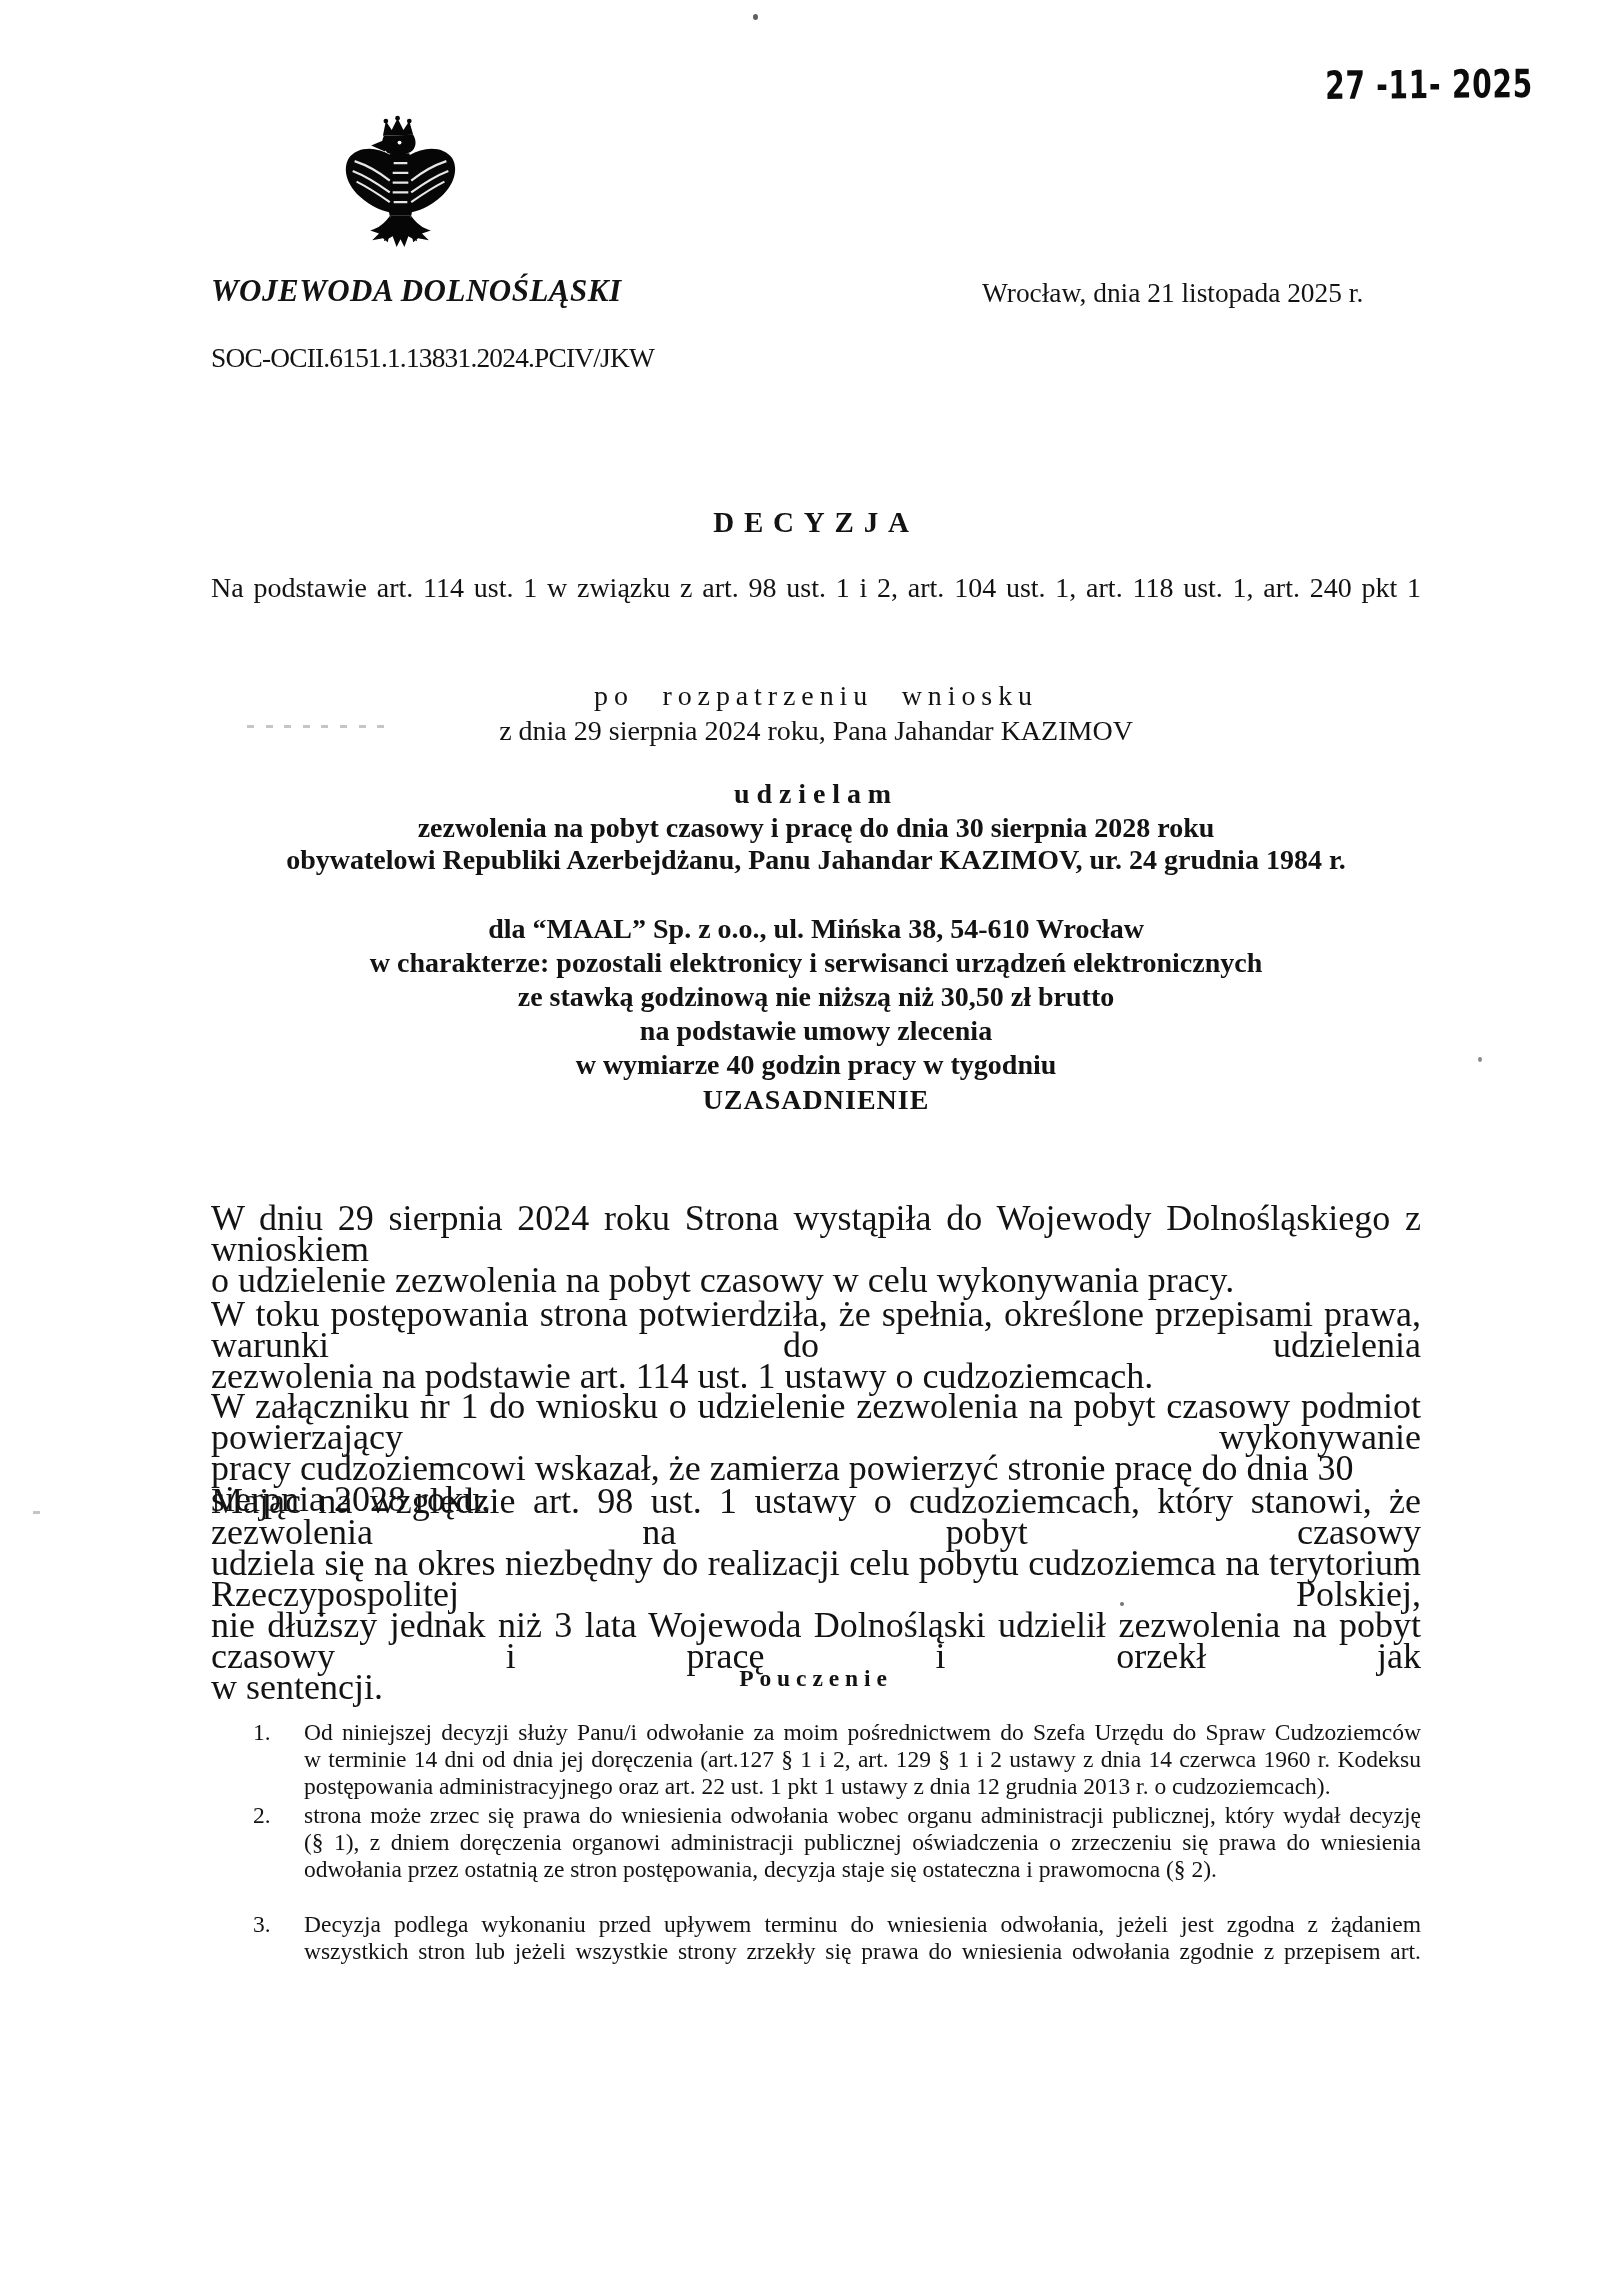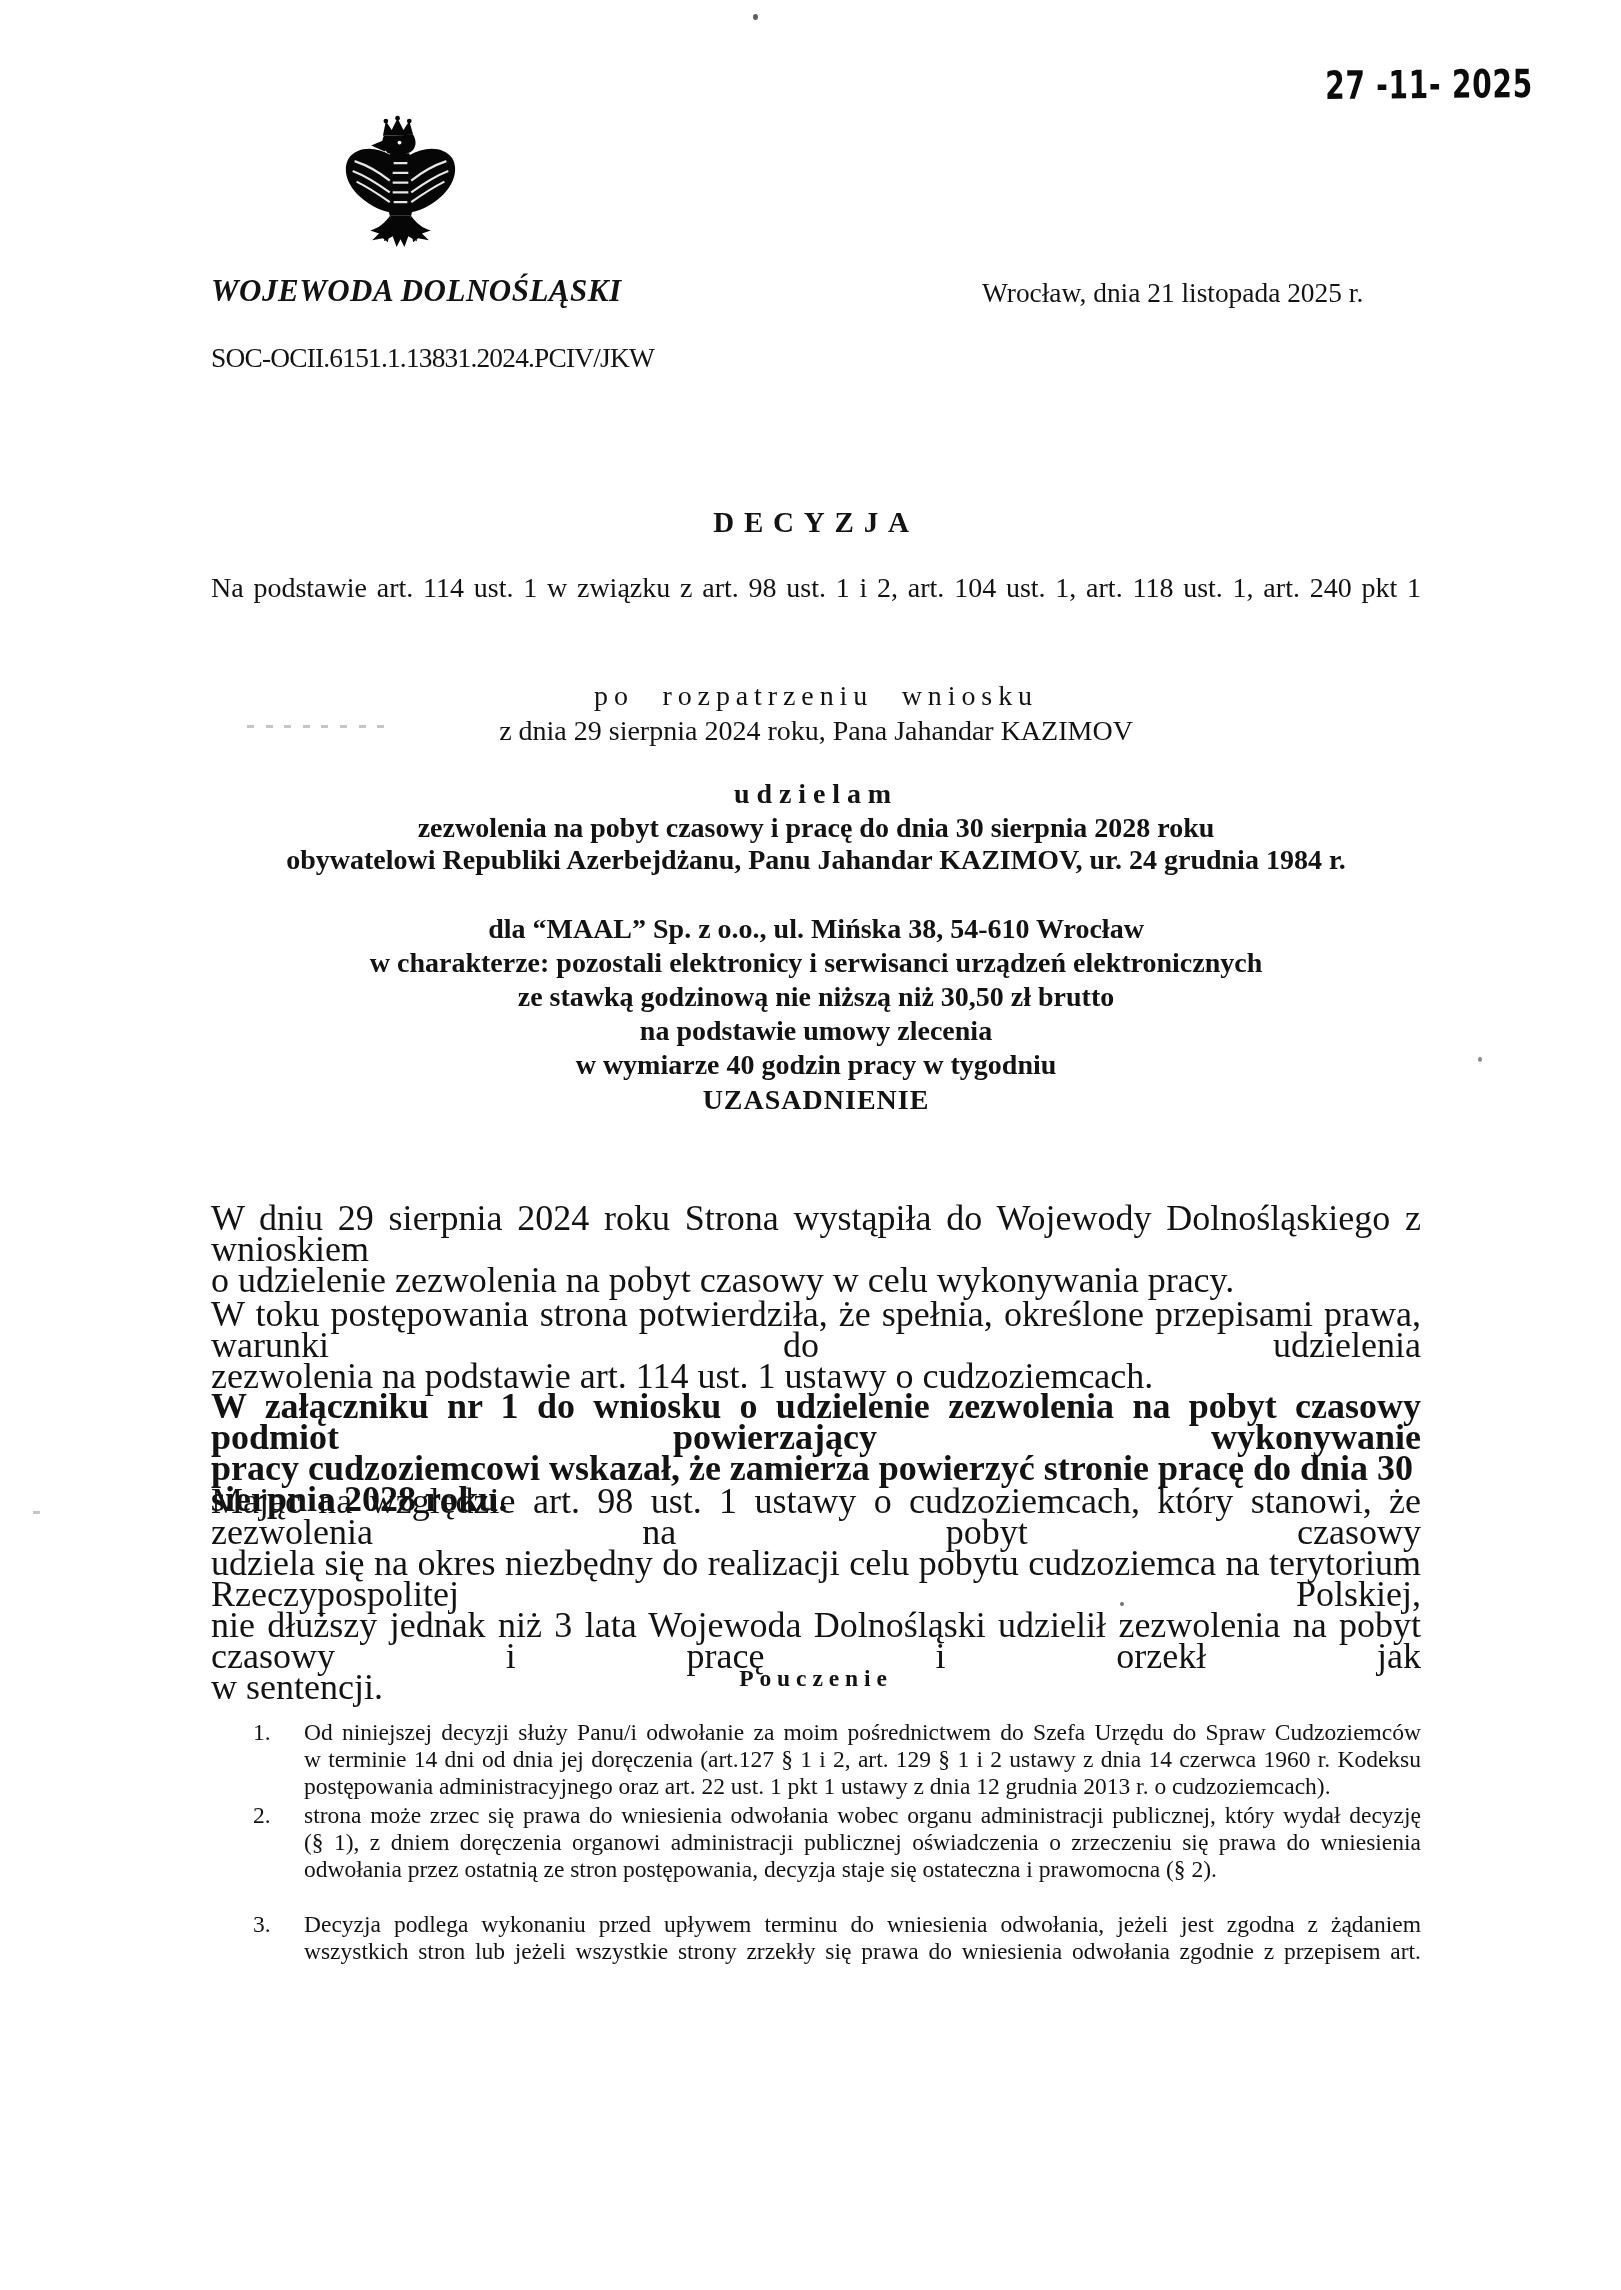--- a/index.html
+++ b/index.html
@@ -34,21 +34,21 @@
   .legal{top:572px;}
   .jl{text-align:justify;text-align-last:justify;}
   .ll{text-align:left;}
   .consider{top:678px;line-height:35px;font-size:28px;}
   .spaced1{letter-spacing:5.9px;word-spacing:15.7px;}
   .grant-kw{top:778px;font-weight:700;font-size:28px;letter-spacing:6.9px;}
   .grant{top:812px;font-weight:700;font-size:28px;line-height:32px;}
   .employ{top:912px;font-weight:700;font-size:28px;line-height:34px;}
   .uz-title{top:1084px;font-weight:700;font-size:28px;letter-spacing:1px;}
   .para{font-size:36px;line-height:31px;}
-  .p1{top:1203px;} .p2{top:1299px;} .p3{top:1391px;font-weight:bold;} .p4{top:1486px;}
+  .p1{top:1203px;} .p2{top:1299px;} .p3{top:1391px;} .p4{top:1486px;}
   
   .pz-title{top:1665px;font-weight:700;font-size:23.5px;letter-spacing:5.9px;}
   .pz-item{left:253px;width:1168px;font-size:23.5px;line-height:27px;}
   .pz-num{position:absolute;left:0;top:0;width:41px;font-size:23.5px;}
   .pz-lines{margin-left:51px;}
   .it1{top:1719px;} .it2{top:1802px;} .it3{top:1911px;}
   
   .dot{border-radius:50%;background:#3a3a3a;}
   .art{background:#000;}
   .dash-art{height:2.9px;opacity:.5;

